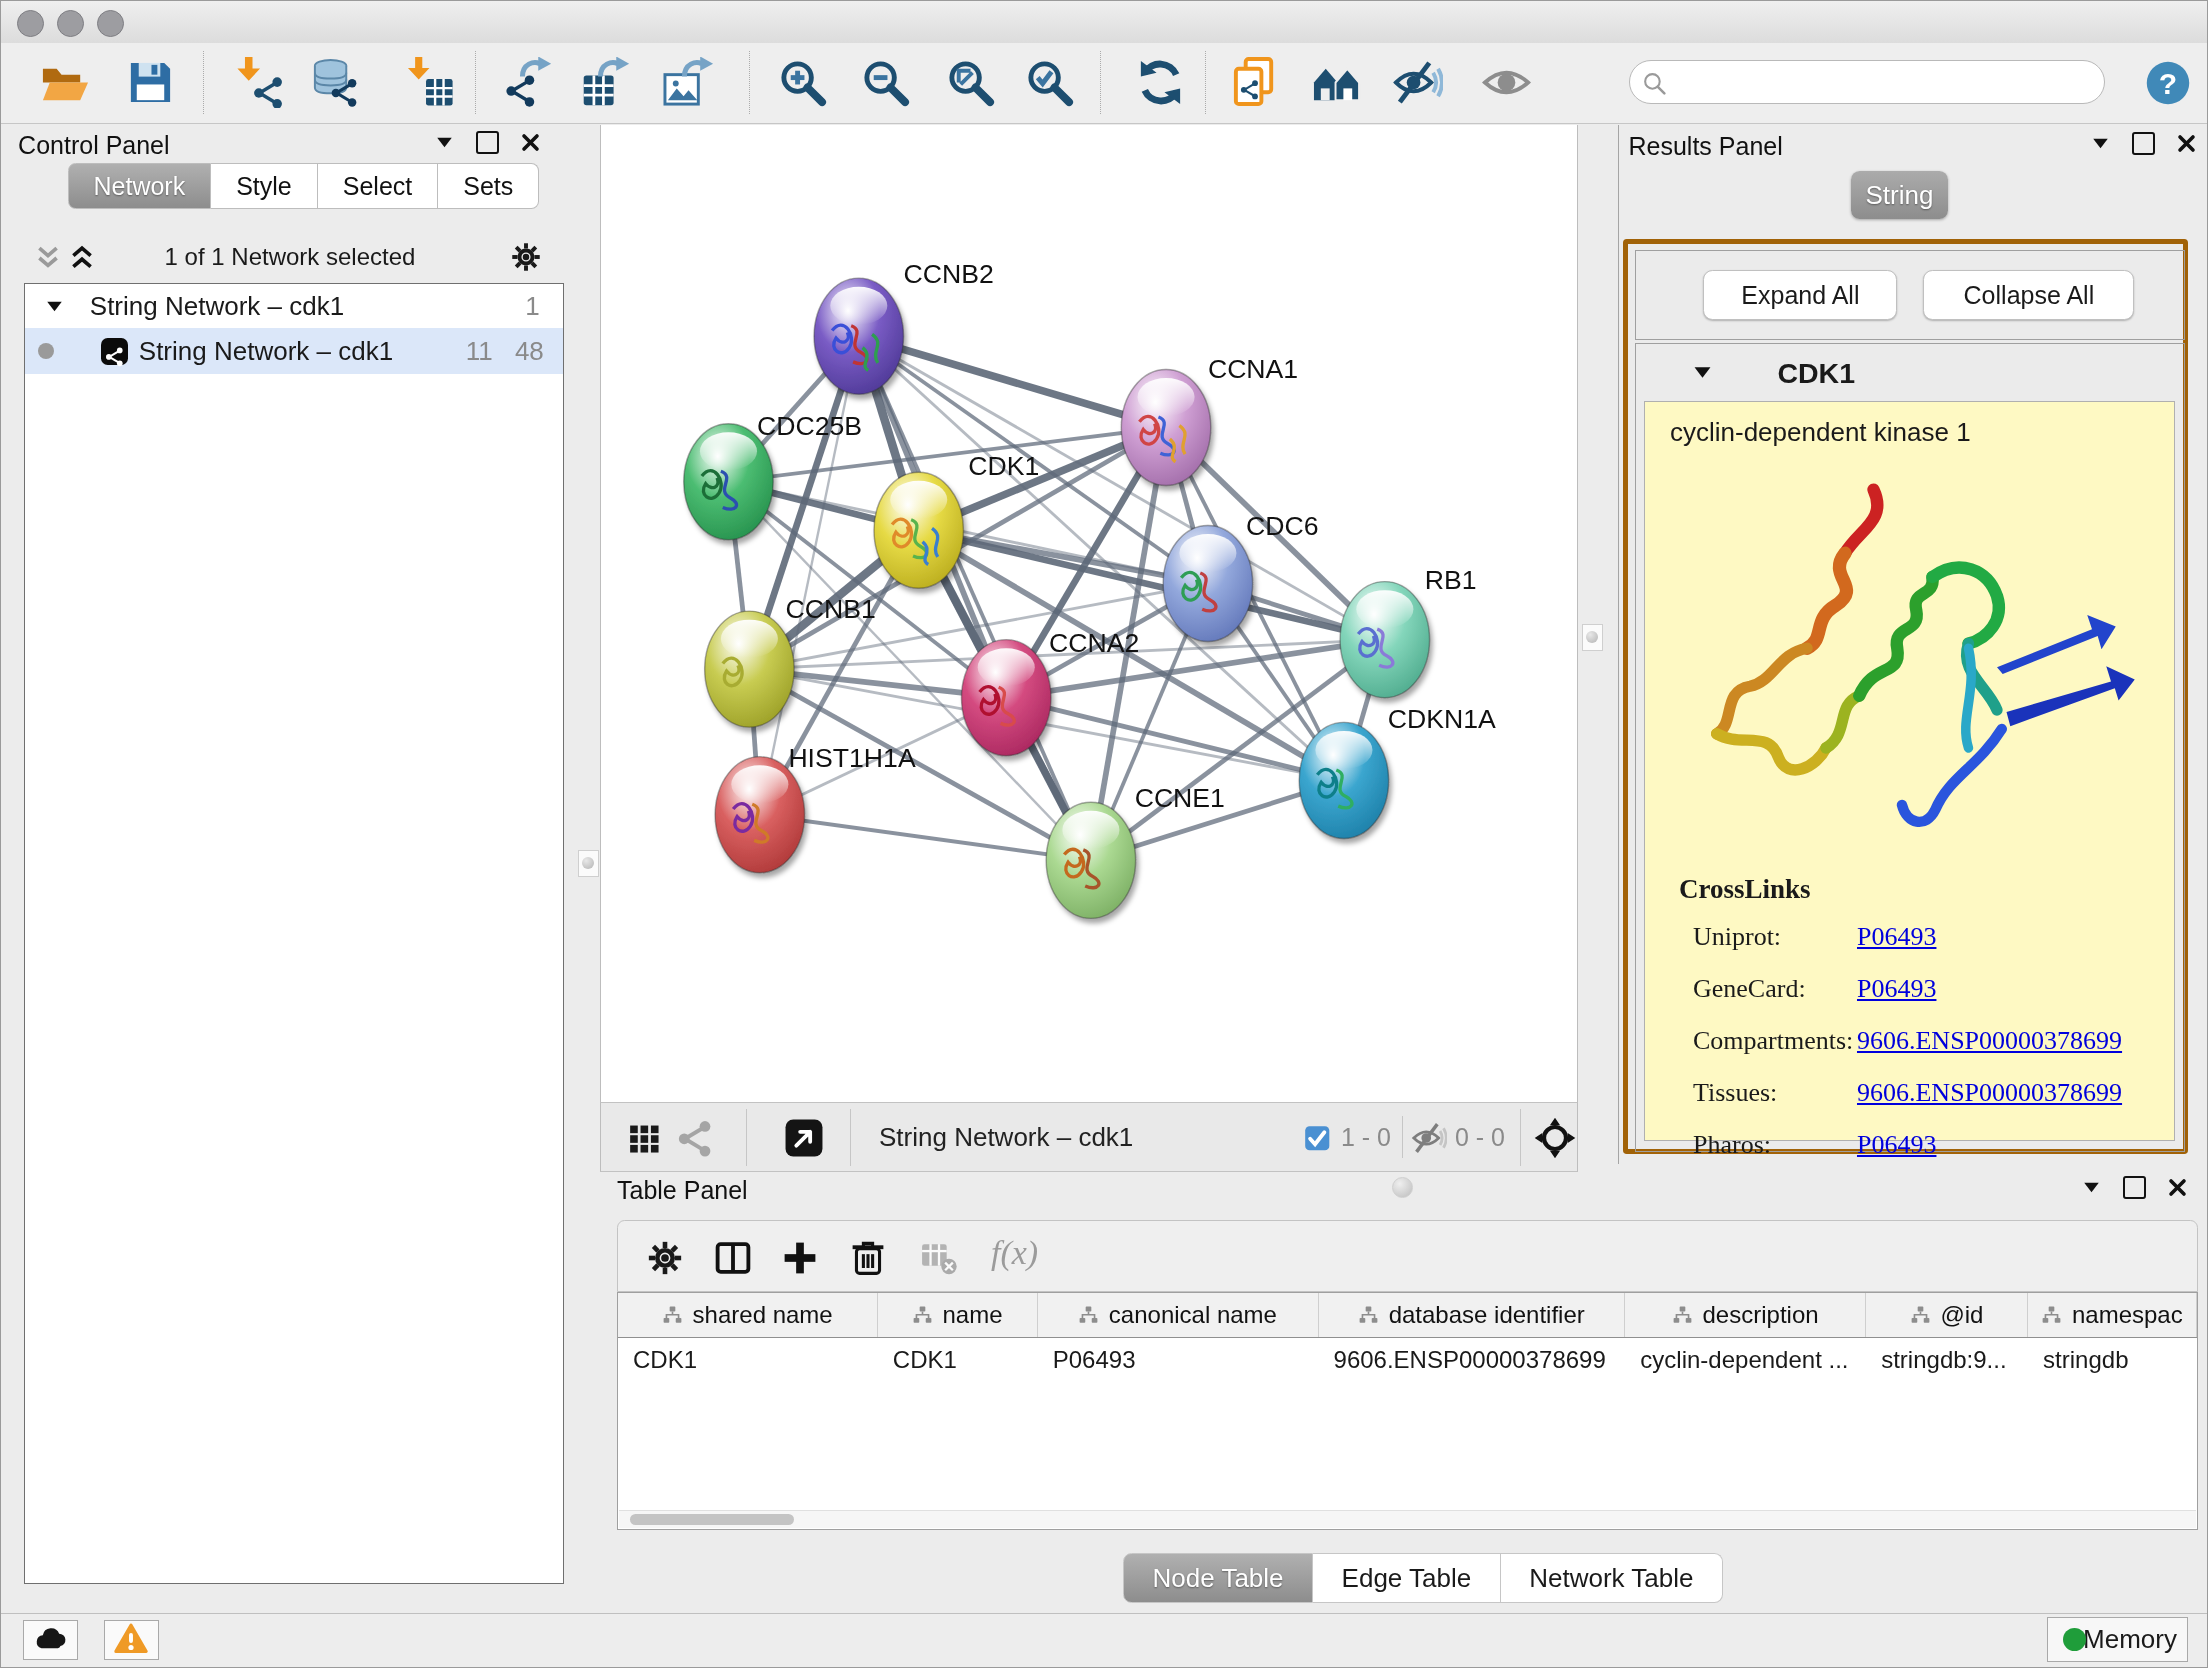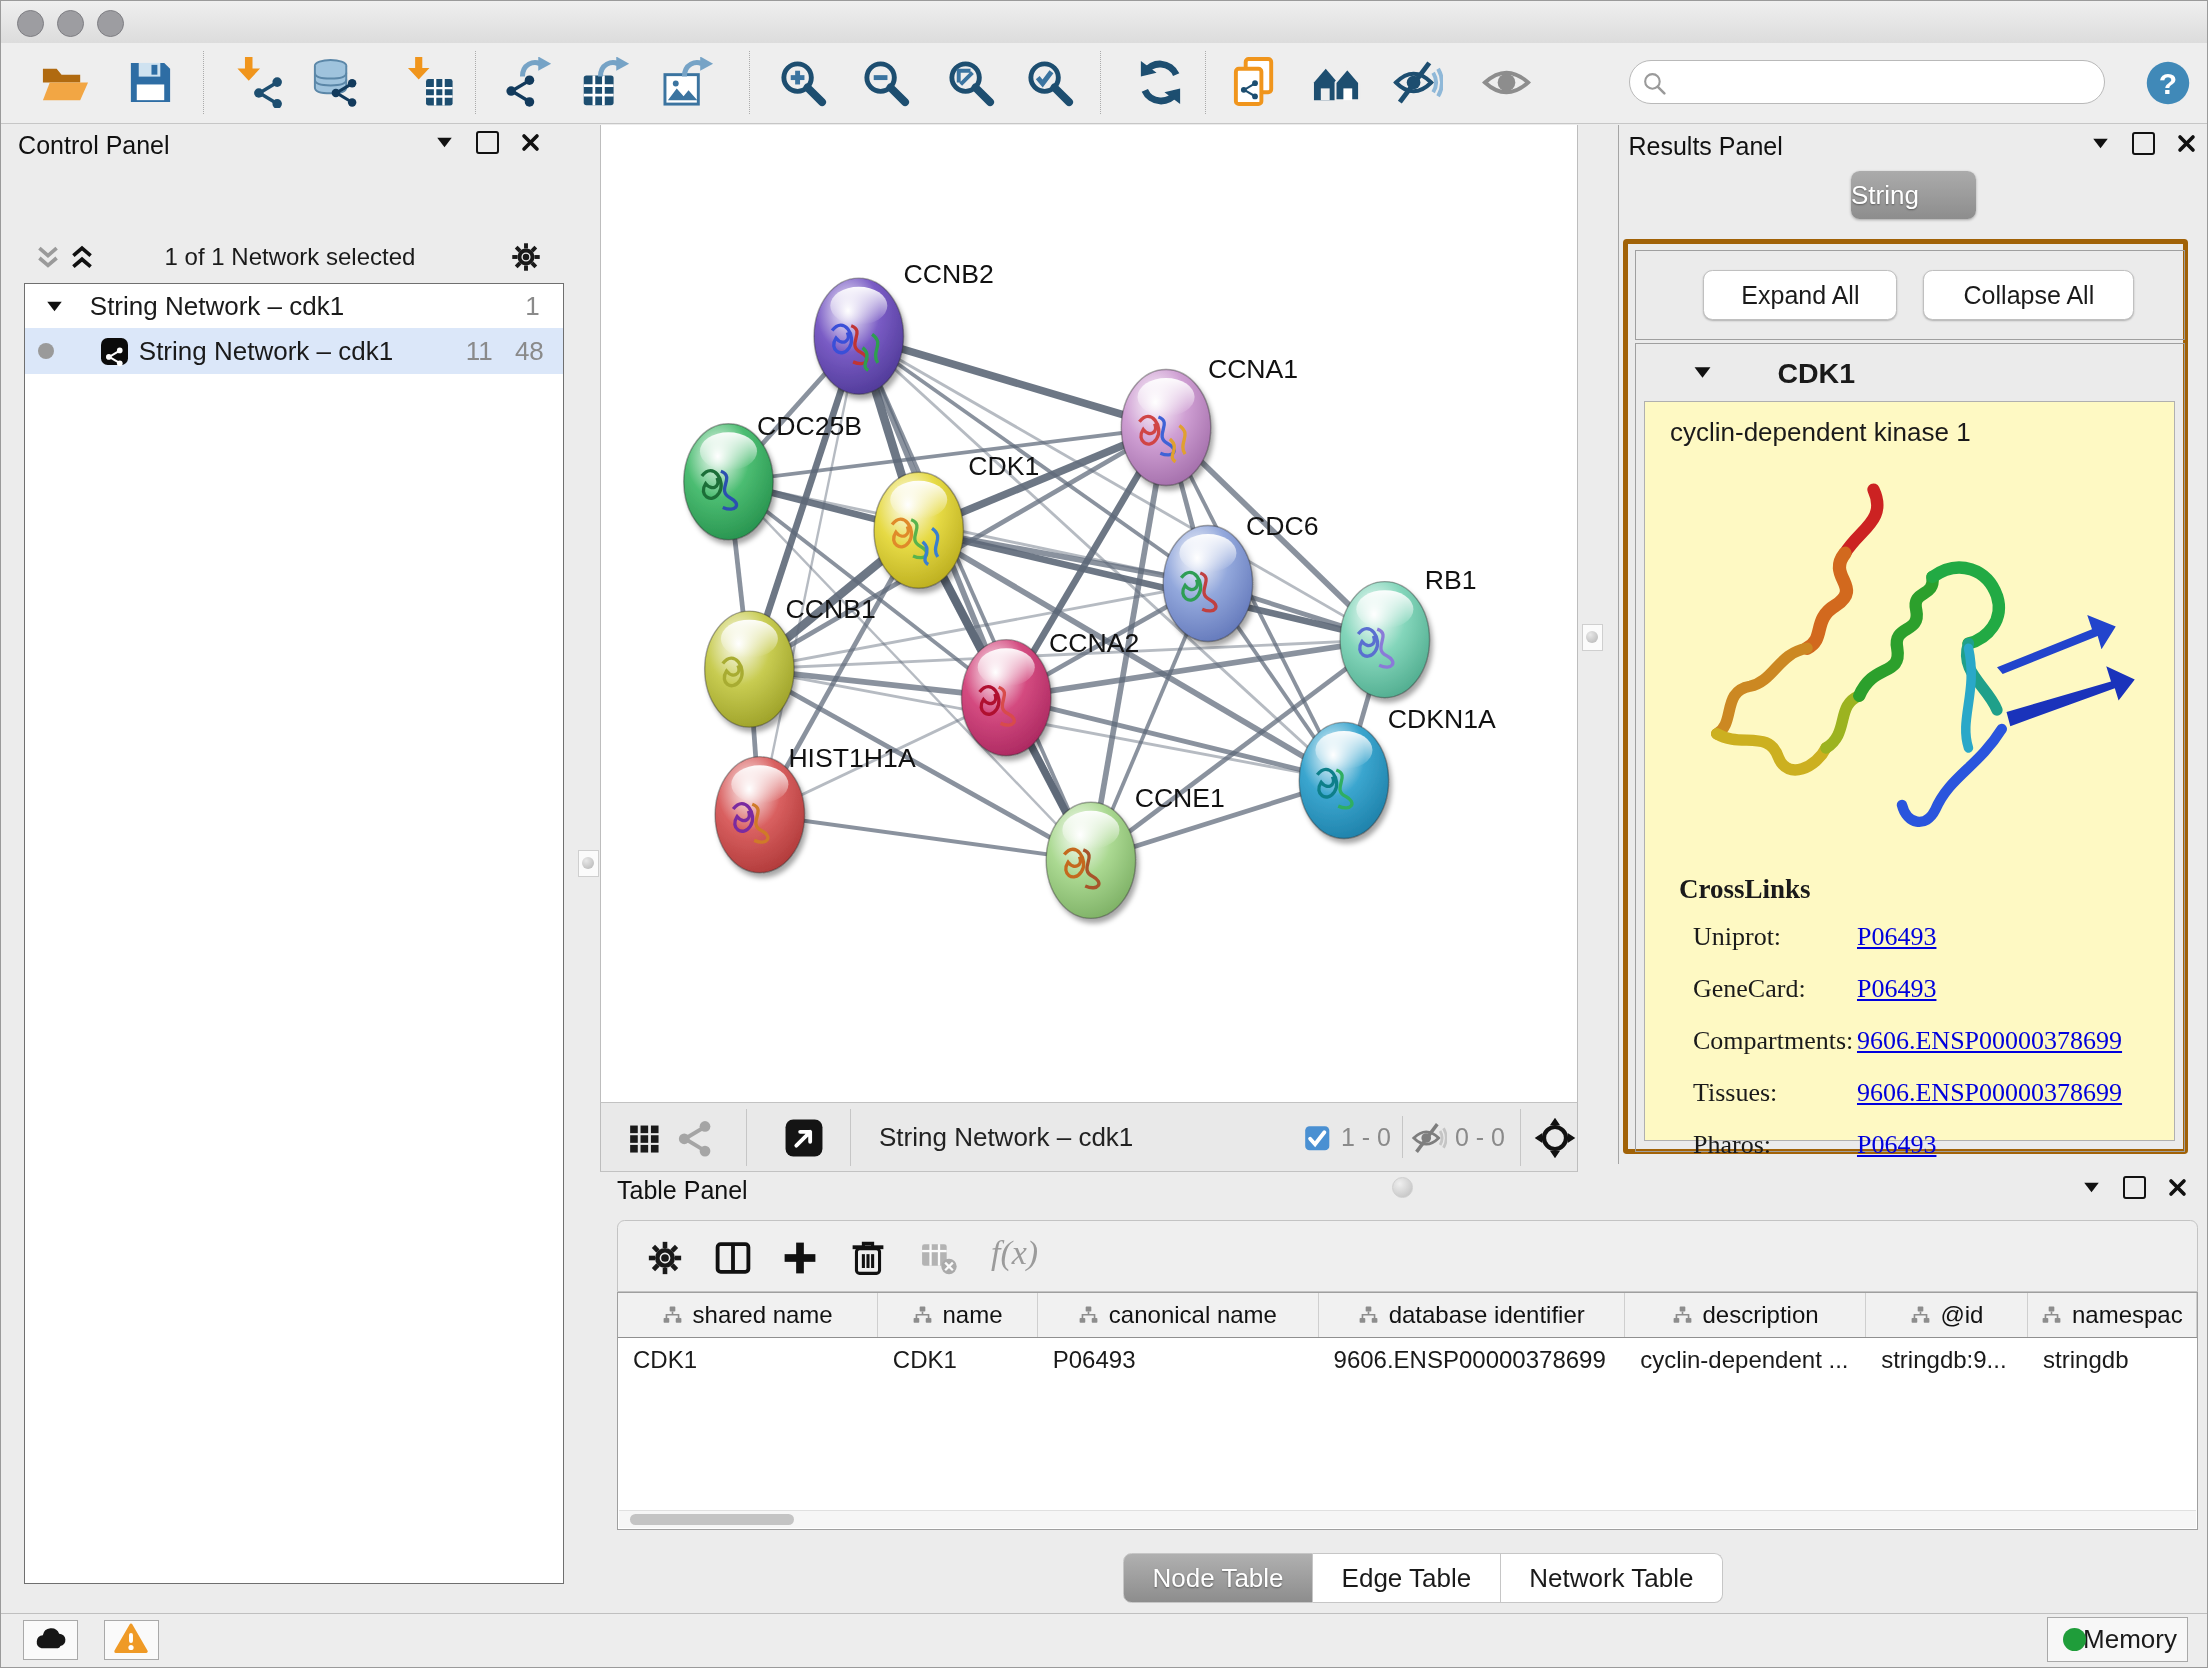--- a/index.html
+++ b/index.html
@@ -42,21 +42,21 @@
   .canvas{position:absolute;left:599px;top:124px;width:978px;height:978px;background:#fff;border-left:1px solid #bdbdbd;border-right:1px solid #bdbdbd;box-sizing:border-box;}
   .view-toolbar{position:absolute;left:599px;top:1101px;width:978px;height:70px;background:#e9e9e9;border:1px solid #c2c2c2;border-left:1px solid #bdbdbd;border-right:1px solid #bdbdbd;box-sizing:border-box;}
   .vt-ic{position:absolute;top:15px;width:40px;height:40px;}
   .vt-sep{position:absolute;top:5.7px;height:57px;border-left:1px solid #c6c6c6;}
   .vt-name{position:absolute;left:278px;top:19px;font-size:26px;color:#222;}
   .vt-count{position:absolute;top:20px;font-size:25px;color:#8a8a8a;}
   .split-dot{position:absolute;left:1391px;top:1176px;width:19px;height:19px;border-radius:50%;background:radial-gradient(circle at 35% 30%,#efefef,#bdbdbd);border:1px solid #cfcfcf;}
   
   .results-panel{position:absolute;left:1617px;top:124px;width:592px;height:1039px;border-left:1.9px solid #a5a5a5;box-sizing:border-box;}
   .rp-head{position:absolute;left:9.5px;top:6.7px;}
-  .rp-tab{position:absolute;left:232px;top:46px;width:125px;height:48px;line-height:48px;text-align:left;background:linear-gradient(#ababab,#8d8d8d);border-radius:8.6px;color:#fff;font-size:26px;text-shadow:0 1px 1.9px rgba(0,0,0,.4);box-shadow:0 1px 2.9px rgba(0,0,0,.3);}
+  .rp-tab{position:absolute;left:232px;top:46px;width:97px;height:48px;line-height:48px;text-align:center;background:linear-gradient(#ababab,#8d8d8d);border-radius:8.6px;color:#fff;font-size:26px;text-shadow:0 1px 1.9px rgba(0,0,0,.4);box-shadow:0 1px 2.9px rgba(0,0,0,.3);}
   .rp-card{position:absolute;left:3.8px;top:114px;width:565px;height:915px;background:#ebebeb;border:5px solid #a16207;border-radius:3.8px;box-sizing:border-box;}
   .rp-box1{position:absolute;left:7.6px;top:5.7px;width:548px;height:88px;border:1px solid #9f9f9f;}
   .rp-btn{position:absolute;top:19px;height:48px;line-height:48px;background:#fff;border:1px solid #c0c0c0;border-radius:9.5px;font-size:25px;text-align:center;box-shadow:0 1px 1.9px rgba(0,0,0,.25);cursor:pointer;}
   .rp-entry{position:absolute;left:7.6px;top:99px;width:548px;height:807px;border:1px solid #9f9f9f;}
   .entry-head{position:relative;height:57px;}
   .entry-name{position:absolute;left:141px;top:13.3px;font-size:28.5px;font-weight:bold;}
   .entry-body{position:absolute;left:7.6px;top:57px;width:531px;height:740px;background:#fef9c3;border:1px solid #b0b0b0;box-sizing:border-box;}
   .entry-desc{position:absolute;left:25px;top:15px;font-size:26px;}
   .protein{position:absolute;left:38px;top:61px;}
   .xl{position:absolute;left:34px;top:472px;font-family:"Liberation Serif",serif;font-size:26px;}
@@ -407,20 +407,26 @@
   <div class="control-panel">
     <div class="cp-head panel-title">Control Panel</div>
     <div class="float-ics" style="right:28.5px;top:5.7px">
       <svg class="triico" viewBox="0 0 22 22" width="21" height="21">
           <use href="#sym-tri"></use>
         </svg>
       <span class="sqico"></span>
       <svg class="xico" viewBox="0 0 22 22" width="21" height="21">
           <use href="#sym-x"></use>
         </svg>
+    </div>
+    <div class="tabs">
+      <div class="tab sel">Network</div>
+      <div class="tab">Style</div>
+      <div class="tab">Select</div>
+      <div class="tab">Sets</div>
     </div>
     <div class="cp-sub">
       <svg style="position:absolute;left:21px;top:9.5px;width:32px;height:32px" viewBox="0 0 34 34" width="32" height="32">
           <use href="#sym-chev-dd"></use>
         </svg>
       <svg style="position:absolute;left:55px;top:9.5px;width:32px;height:32px" viewBox="0 0 34 34" width="32" height="32">
           <use href="#sym-chev-uu"></use>
         </svg>
       <div class="status">1 of 1 Network selected</div>
       <svg style="position:absolute;right:27px;top:7.6px;width:34px;height:34px" viewBox="0 0 36 36" width="34" height="34">

